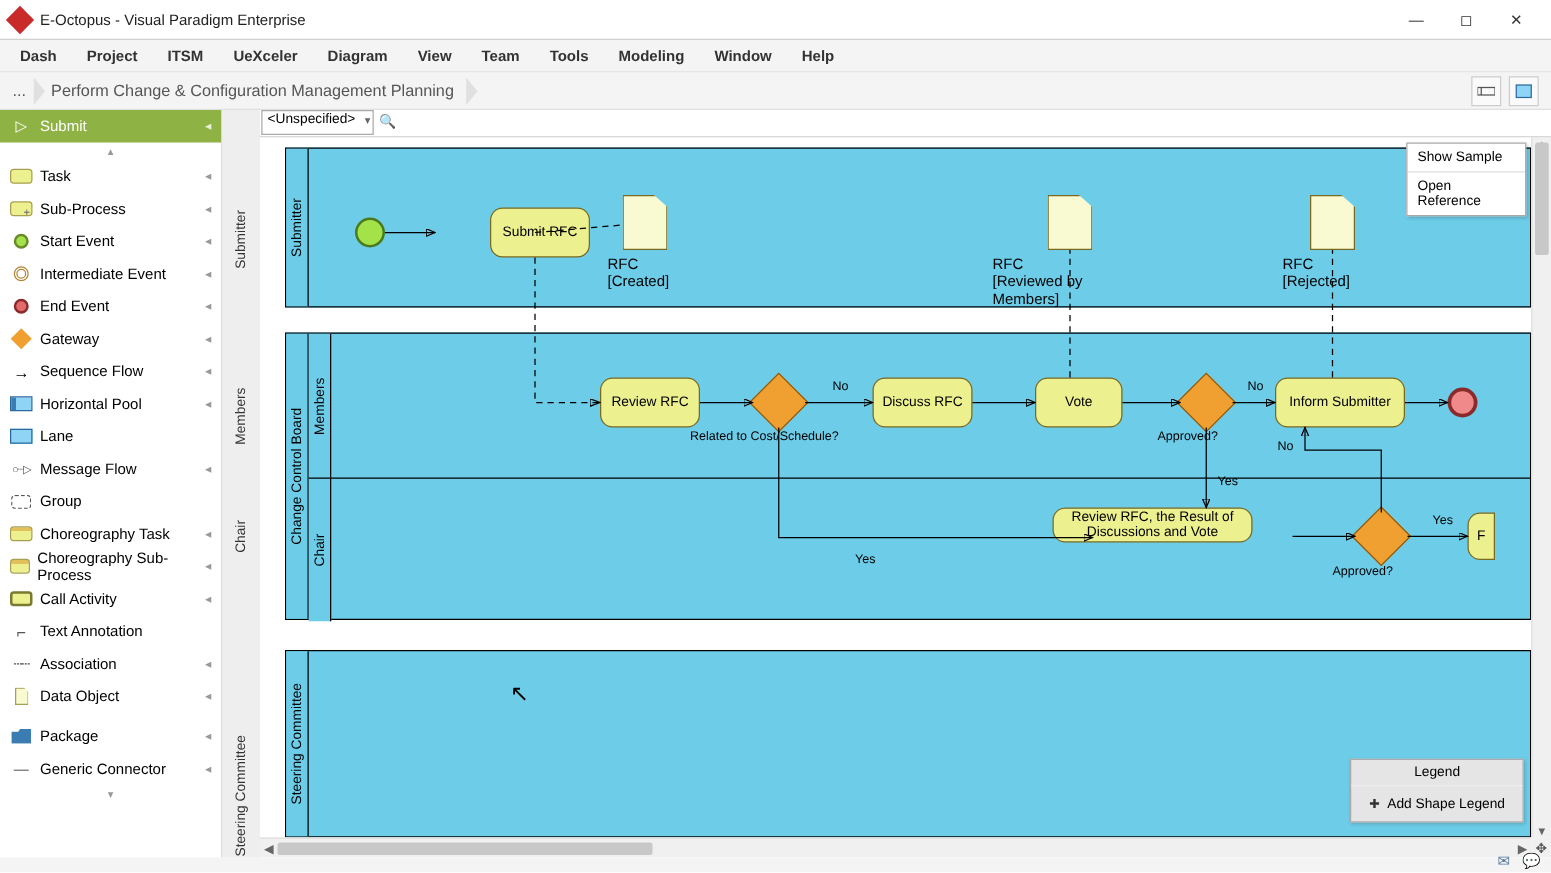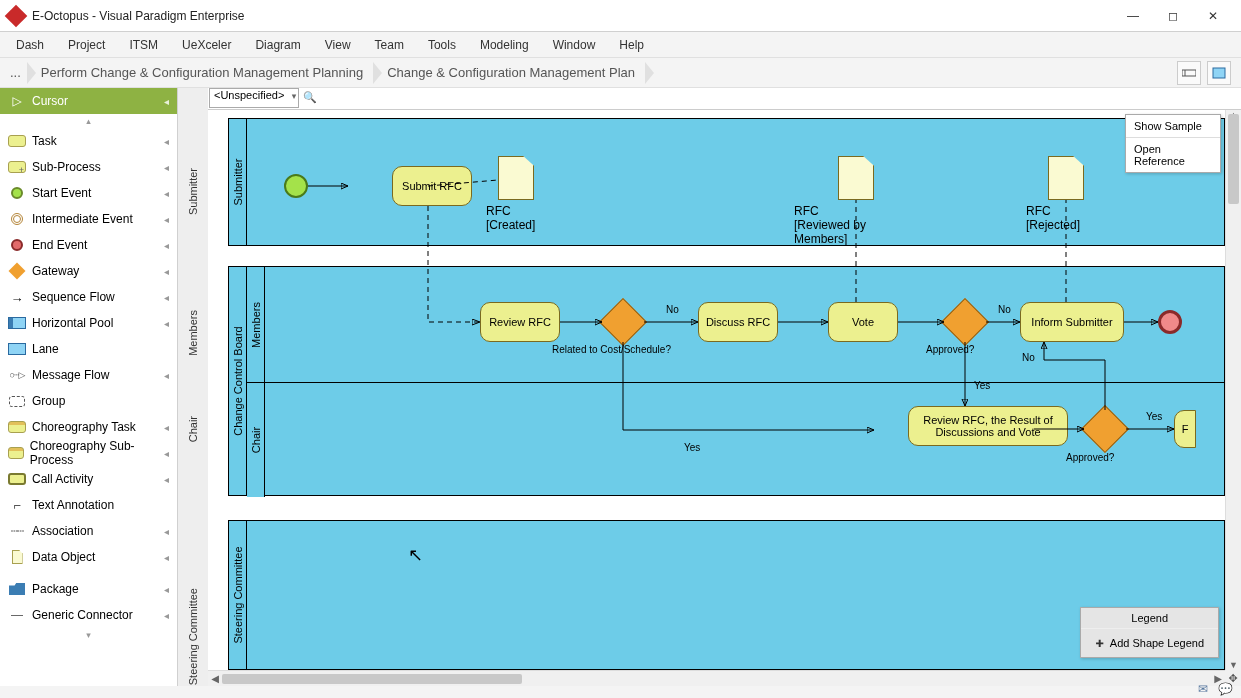--- a/index.html
+++ b/index.html
@@ -5,21 +5,21 @@
 * { margin:0; padding:0; box-sizing:border-box; font-family:"Segoe UI",Tahoma,sans-serif; font-size:12px; user-select:none; }
 body { width:1241px; height:698px; background:#fff; overflow:hidden; position:relative; }
 
 
 .titlebar { height:32px; background:#fff; border-bottom:1px solid #d0d0d0; display:flex; align-items:center; padding:0 8px; }
 .titlebar .app-icon { width:16px; height:16px; background:#c92a2a; transform:rotate(45deg); margin-right:8px; }
 .titlebar .title { flex:1; color:#222; }
 .titlebar .winbtn { width:40px; height:28px; display:flex; align-items:center; justify-content:center; color:#333; cursor:pointer; }
 
 
-.menubar { height:26px; background:#f4f4f4; border-bottom:1px solid #e0e0e0; display:flex; align-items:center; padding:0 4px; }
+.menubar { height:26px; background:#f4f4f4; border-bottom:1px solid #e0e0e0; display:flex; align-items:center; padding:0 4px;font-weight:bold; }
 .menubar .mitem { padding:4px 12px; cursor:pointer; color:#333; }
 
 
 .crumbbar { height:30px; background:#f4f4f4; border-bottom:1px solid #e0e0e0; display:flex; align-items:center; padding:0 4px; position:relative; }
 .crumb { display:flex; align-items:center; height:26px; padding:0 10px 0 14px; color:#555; font-size:13px; position:relative; cursor:pointer; }
 .crumb::after { content:""; position:absolute; right:-9px; top:2px; width:0; height:0; border-top:11px solid transparent; border-bottom:11px solid transparent; border-left:9px solid #e0e0e0; z-index:0; }
 .crumb.ell { padding:0 6px; }
 .crumbbar .rhs { margin-left:auto; display:flex; gap:6px; padding-right:6px; }
 .crumbbar .rhs .icobtn { width:24px; height:24px; border:1px solid #ccc; background:#fafafa; display:flex; align-items:center; justify-content:center; cursor:pointer; }
 
@@ -146,42 +146,41 @@
   <div class="mitem">Team</div>
   <div class="mitem">Tools</div>
   <div class="mitem">Modeling</div>
   <div class="mitem">Window</div>
   <div class="mitem">Help</div>
 </div>
 
 <div class="crumbbar">
   <div class="crumb ell">...</div>
   <div class="crumb">Perform Change &amp; Configuration Management Planning</div>
-  <div class="crumb">Change &amp; Configuration Management Plan</div>
   <div class="rhs">
     <div class="icobtn">
         <svg width="14" height="10">
           <rect x="0" y="2" width="14" height="6" fill="none" stroke="#555"></rect>
           <line x1="3" y1="2" x2="3" y2="8" stroke="#555"></line>
         </svg>
       </div>
     <div class="icobtn">
         <svg width="14" height="12">
           <rect x="1" y="1" width="12" height="10" fill="#8fd4f5" stroke="#2a6aa0"></rect>
         </svg>
       </div>
   </div>
 </div>
 
 <div class="mainarea">
 
   <div class="palette">
     <div class="row sel">
         <span class="ico ico-cursor"></span>
-        <span>Cursor</span>
+        <span>Submit</span>
         <span class="chev">◂</span>
       </div>
     <div class="collapse">▴</div>
     <div class="row">
         <span class="ico ico-task"></span>
         <span>Task</span>
         <span class="chev">◂</span>
       </div>
     <div class="row">
         <span class="ico ico-subproc"></span>
@@ -342,21 +341,21 @@
       <div class="task" style="top:192px;left:272px;width:80px;height:40px;">Review RFC</div>
       <div class="gateway" style="top:195px;left:398px;"></div>
       <div class="dlabel" style="top:234px;left:344px;width:150px;">Related to Cost/Schedule?</div>
       <div class="task" style="top:192px;left:490px;width:80px;height:40px;">Discuss RFC</div>
       <div class="task" style="top:192px;left:620px;width:70px;height:40px;">Vote</div>
       <div class="gateway" style="top:195px;left:740px;"></div>
       <div class="dlabel" style="top:234px;left:718px;width:80px;">Approved?</div>
       <div class="task" style="top:192px;left:812px;width:104px;height:40px;">Inform Submitter</div>
       <div class="end-ev" style="top:200px;left:950px;"></div>
 
-      <div class="task" style="top:296px;left:700px;width:160px;height:40px;">Review RFC, the Result of Discussions and Vote</div>
+      <div class="task" style="top:296px;left:634px;width:160px;height:28px;">Review RFC, the Result of Discussions and Vote</div>
       <div class="gateway" style="top:302px;left:880px;"></div>
       <div class="dlabel" style="top:342px;left:858px;width:80px;">Approved?</div>
       <div class="task" style="top:300px;left:966px;width:22px;height:38px;border-radius:10px 0 0 10px;overflow:hidden;">F</div>
 
       <div class="edge-lbl" style="top:194px;left:458px;">No</div>
       <div class="edge-lbl" style="top:332px;left:476px;">Yes</div>
       <div class="edge-lbl" style="top:194px;left:790px;">No</div>
       <div class="edge-lbl" style="top:270px;left:766px;">Yes</div>
       <div class="edge-lbl" style="top:242px;left:814px;">No</div>
       <div class="edge-lbl" style="top:301px;left:938px;">Yes</div>

